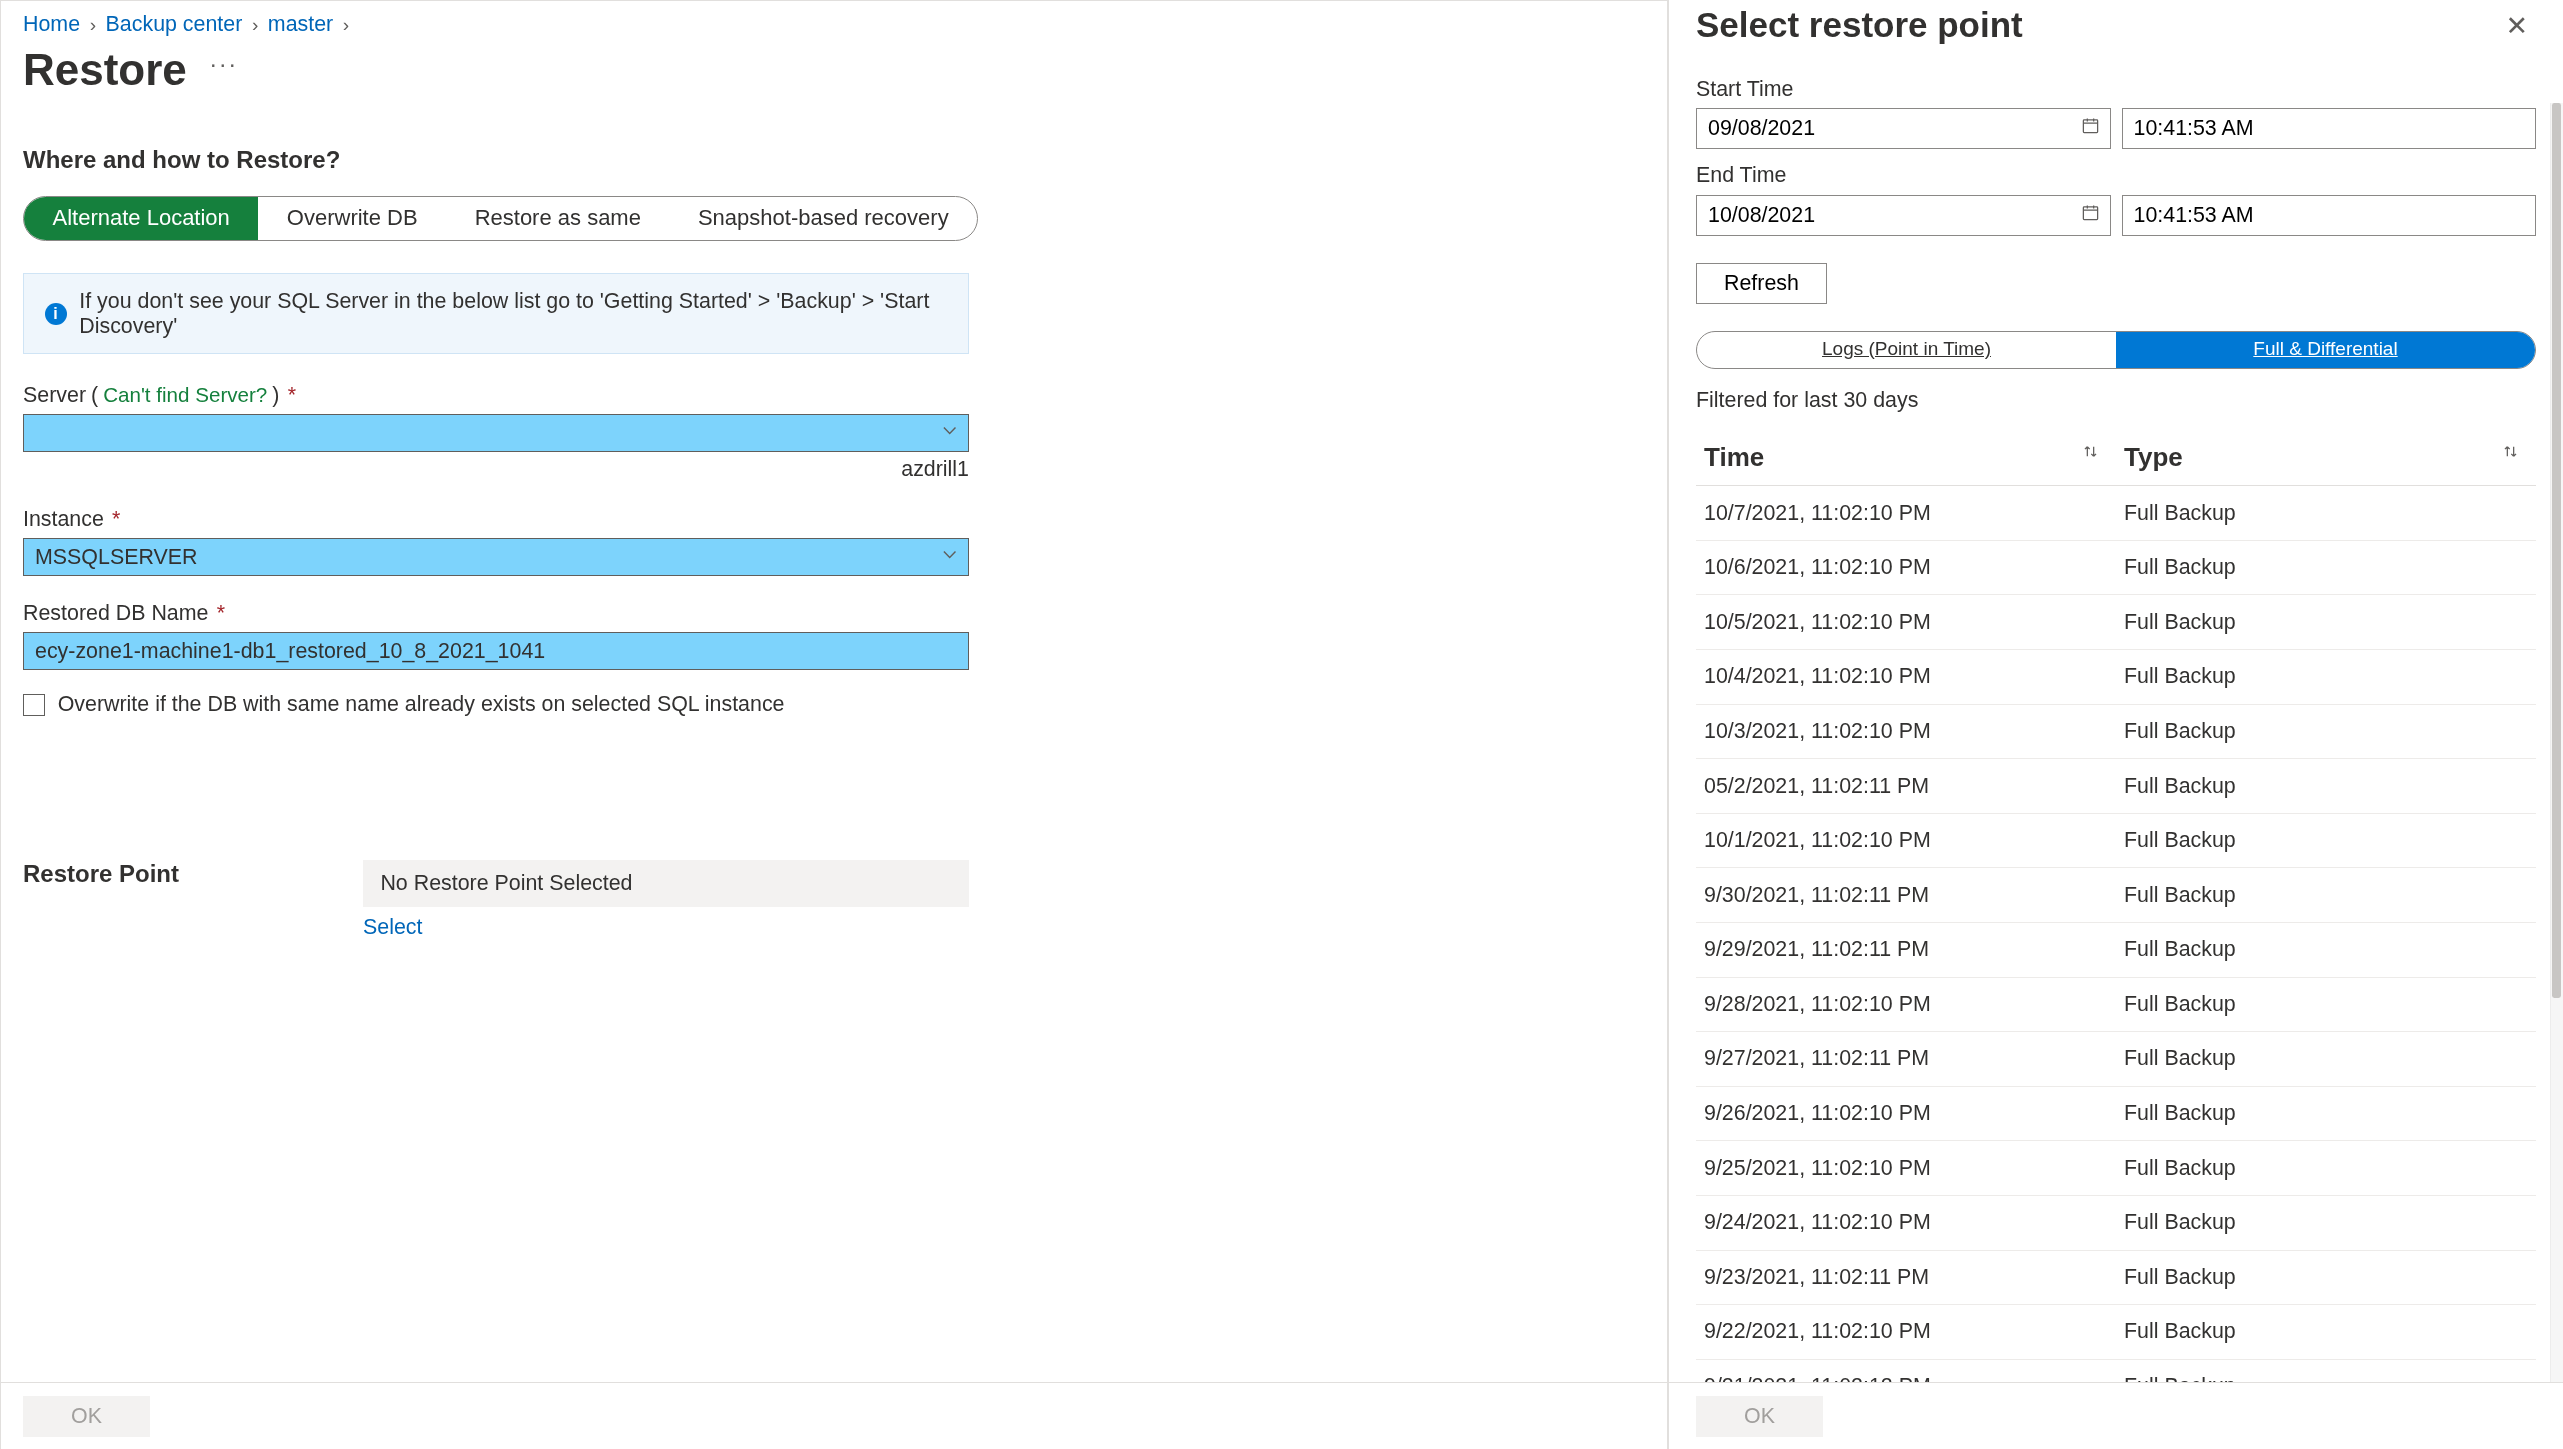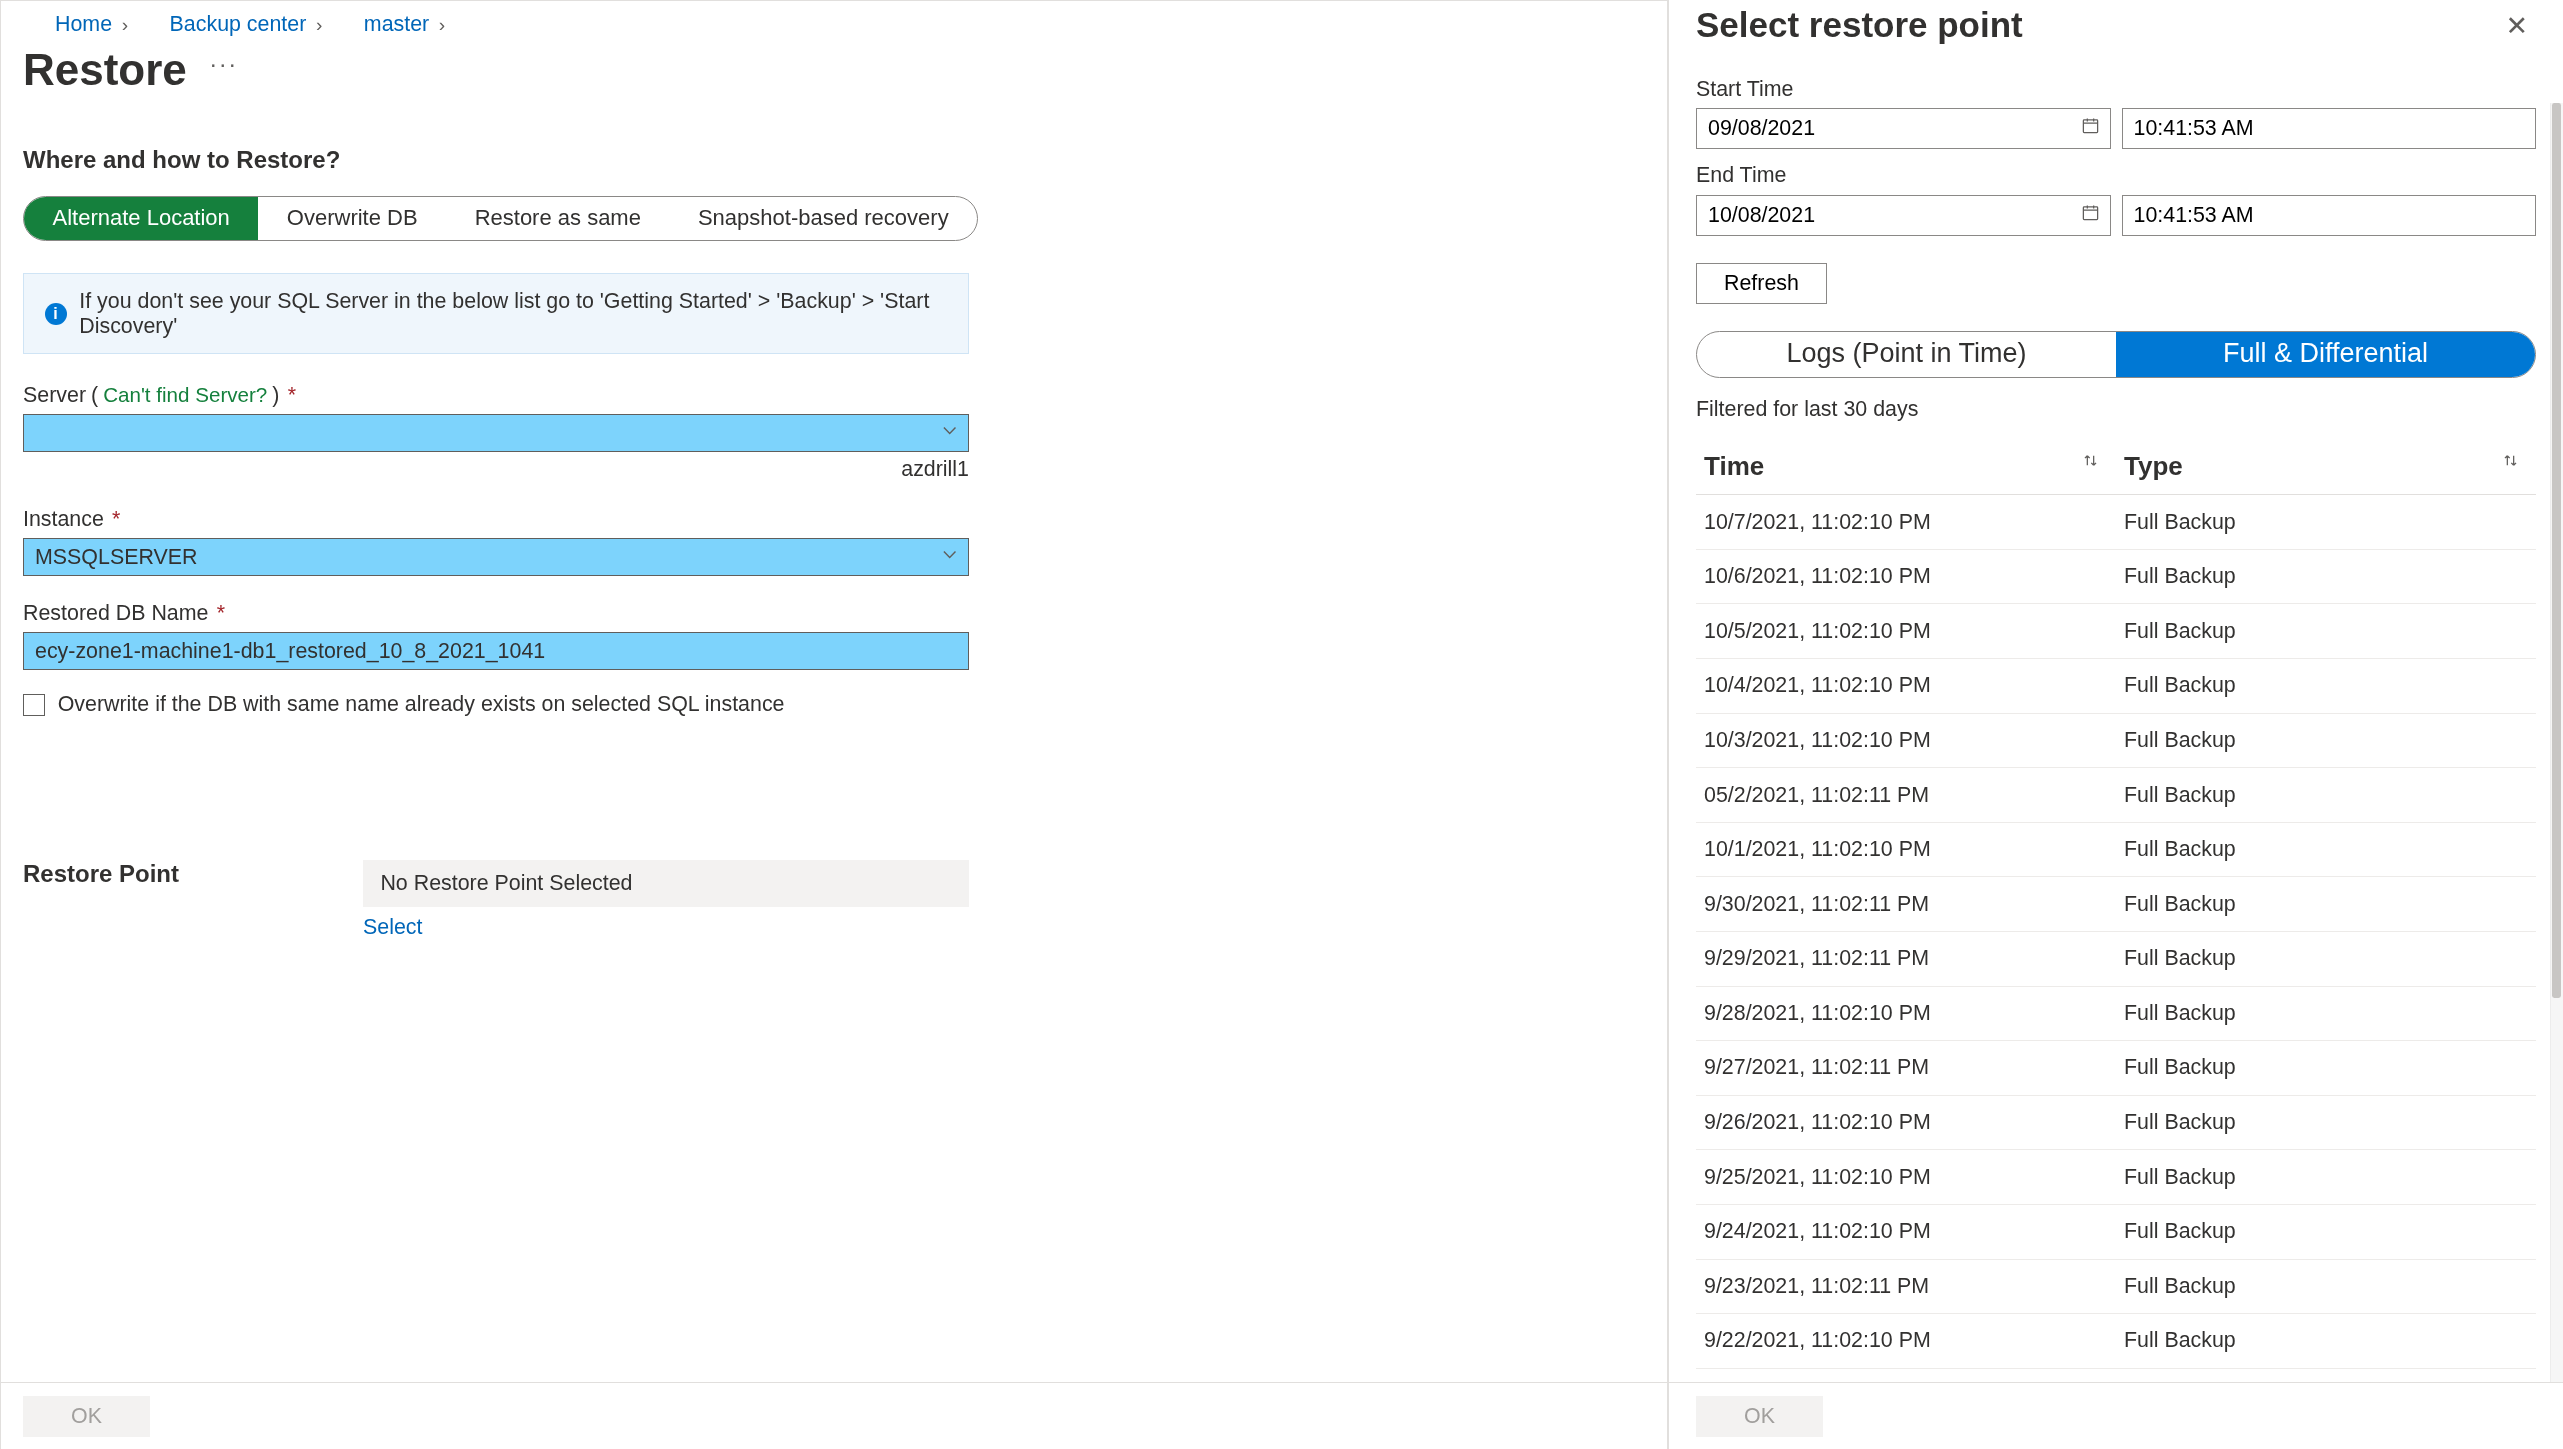--- a/index.html
+++ b/index.html
@@ -3,21 +3,21 @@
 <meta charset="utf-8">
 <style>
   * { box-sizing: border-box; margin: 0; padding: 0; }
   html, body { height: 100%; font-family: "Segoe UI", Arial, sans-serif; font-size: 10.3px; color: #323130; background: #fff; }
   body { display: flex; flex-direction: column; width: 2563px; height: 1450px; overflow: hidden; }
   .app { display: flex; width: 100%; height: 100%; }
   .main { flex: 1; display: flex; flex-direction: column; border: 0.8px solid #e1dfdd; position: relative; }
 
   
   .breadcrumb { padding: 11px 22px 3.2px 22px; font-size: 21.4px; display: flex; align-items: center; gap: 4.8px; }
-  .breadcrumb a { color: #0066b8; text-decoration: none; cursor: pointer; margin-left: 32px; }
+  .breadcrumb a { color: #0066b8; text-decoration: none; cursor: pointer; }
   .breadcrumb .sep { color: #605e5c; padding: 0 4.8px; font-size: 19px; position: relative; top: 0.8px; }
   .page-header { padding: 4.8px 22px 19px 22px; display: flex; align-items: center; gap: 16px; }
   .page-title { font-size: 44px; font-weight: 600; color: #323130; }
   .ellipsis { font-size: 24px; color: #605e5c; letter-spacing: 1.6px; cursor: pointer; padding: 0 6.3px; position: relative; top: -6.3px; }
 
   
   .content { padding: 8px 22px; max-width: 990px; }
   .section-title { font-size: 24px; font-weight: 600; margin-bottom: 22px; margin-top: 24px; }
 
   
@@ -70,21 +70,21 @@
   .date-input-wrap { position: relative; flex: 1; min-width: 0; }
   .date-input, .time-input {
     width: 100%; height: 41px; border: 0.8px solid #8a8886; padding: 0 11px;
     font-size: 21.4px; font-family: inherit; background: #fff;
   }
   .cal-icon { position: absolute; right: 11px; top: 50%; transform: translateY(-50%); font-size: 19px; color: #605e5c; pointer-events: none; }
 
   .refresh-btn { margin-top: 27px; height: 41px; border: 0.8px solid #8a8886; background: #fff; padding: 0 27px; font-size: 21.4px; cursor: pointer; }
 
   .panel-pill-group { display: flex; border: 0.8px solid #8a8886; border-radius: 792px; overflow: hidden; width: 100%; margin-top: 27px; }
-  .panel-pill { flex: 1; padding: 6.3px 0 8px 0; font-size: 27px; text-align: center; cursor: pointer; }
+  .panel-pill { flex: 1; padding: 6.3px 0 8px 0; font-size: 19px; text-align: center; cursor: pointer; text-decoration: underline; }
   .panel-pill.active { background: #0078d4; color: #fff; }
 
   .filter-text { font-size: 21.4px; margin-top: 19px; margin-bottom: 16px; }
 
   
   .rp-table { width: 100%; border-collapse: collapse; }
   .rp-table th { text-align: left; font-size: 26px; font-weight: 600; padding: 12.7px 8px; border-bottom: 0.8px solid #e1dfdd; position: relative; }
   .sort-icon { position: absolute; right: 16px; font-size: 17.4px; color: #605e5c; }
   .rp-table td { font-size: 21.4px; padding: 14.3px 8px; border-bottom: 0.8px solid #edebe9; }
   .rp-table tr { cursor: pointer; }

